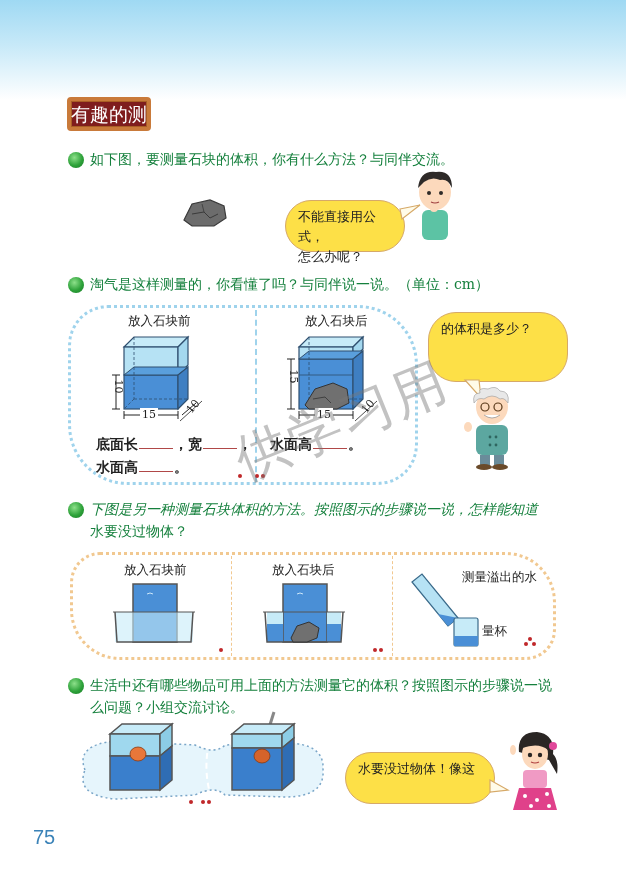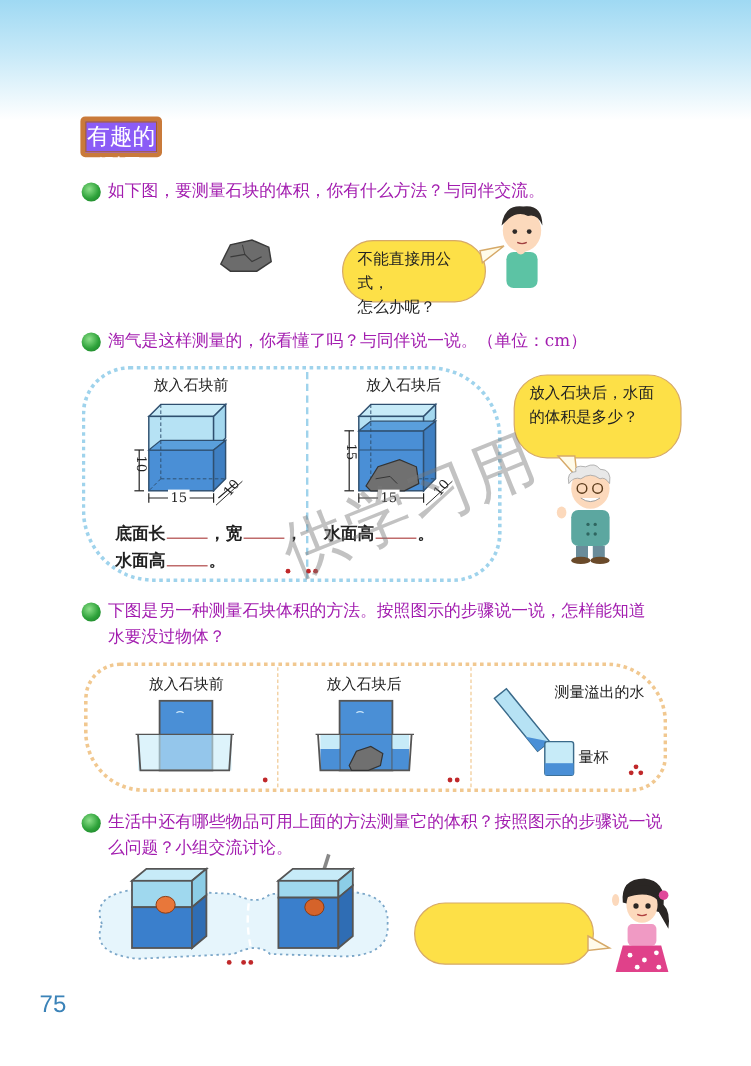--- a/index.html
+++ b/index.html
@@ -2,28 +2,28 @@
 <html><head>
 <meta charset="utf-8">
 <style>
   * { box-sizing: border-box; margin: 0; padding: 0; }
   html, body { width: 626px; height: 888px; background: #ffffff; overflow: hidden; }
   body { position: relative; font-family: "DejaVu Serif", "Liberation Serif", serif; color: #222; }
 
   .sky { position: absolute; left: 0; top: 0; width: 626px; height: 100px;
          background: linear-gradient(to bottom, #9fd9f3 0%, #c7e9f8 45%, #ffffff 100%); }
 
-  .title-badge { position: absolute; left: 67px; top: 97px; width: 68px; height: 34px;
-    background: #8b5cf6; border: 4px solid #c97a3a; border-radius: 4px;
+  .title-badge { position: absolute; left: 67px; top: 97px; width: 84px; height: 34px;
+    background: #7f1d1d; border: 4px solid #c97a3a; border-radius: 4px;
     box-shadow: 0 0 0 1px #a85e25 inset; }
   .title-badge span { display: block; color: #fff; font-family: "DejaVu Sans", sans-serif;
     font-size: 19px; line-height: 26px; text-align: center; letter-spacing: 0px; }
   .bullet { position: absolute; left: 68px; width: 16px; height: 16px; border-radius: 50%;
     background: radial-gradient(circle at 40% 35%, #8de08a 0%, #2ea23a 55%, #177a25 100%); }
-  .q-text { position: absolute; left: 90px; font-size: 14px; line-height: 21px; color: #a21caf; }
+  .q-text { position: absolute; left: 90px; font-size: 14px; line-height: 21px; color: #15803d; }
 
   .bubble { position: absolute; background: #fde047; border: 1.5px solid #d6a968;
     border-radius: 28px; font-size: 13px; line-height: 20px; color: #222; padding: 6px 12px;
     font-family: "DejaVu Sans", sans-serif; }
 
   .panel-blue { position: absolute; left: 68px; top: 305px; width: 350px; height: 180px;
     border: 3px dotted #9fd3ec; border-radius: 40px 60px 40px 60px; }
   .panel-orange { position: absolute; left: 70px; top: 552px; width: 486px; height: 108px;
     border: 3px dotted #f1c890; border-radius: 30px 50px 30px 50px; }
 
@@ -147,21 +147,20 @@
 </div>
 <div class="fill" style="left:270px; top:435px;">
   <span>水面高</span><span class="blank"></span><span>。</span>
 </div>
 
 <div class="reddot" style="left:238px; top:474px;"></div>
 <div class="reddot" style="left:255px; top:474px;"></div>
 <div class="reddot" style="left:261px; top:474px;"></div>
 
 <div class="bubble" style="left:428px; top:312px; width:140px; height:70px;">
-  <div>放入石块后，水面</div>
   <div>的体积是多少？</div>
 </div>
 <svg style="left:465px; top:380px;" width="20" height="20">
   <polygon points="0,0 14,0 16,18" fill="#fffbe9" stroke="#d6a968" stroke-width="1.2"></polygon>
 </svg>
 
 <svg style="left:460px; top:385px;" width="60" height="86">
   <ellipse cx="32" cy="22" rx="16" ry="17" fill="#fcd9bc"></ellipse>
   <path d="M14,18 Q12,8 20,8 Q18,2 28,4 Q36,0 40,6 Q50,6 48,18 Q44,12 40,14 Q32,8 24,14 Q18,12 14,18 Z" fill="#e8e8e8" stroke="#999" stroke-width="0.6"></path>
   <circle cx="25" cy="22" r="4" fill="none" stroke="#5a3a1a" stroke-width="1.2"></circle>
@@ -175,21 +174,21 @@
   <ellipse cx="8" cy="42" rx="4" ry="5" fill="#fcd9bc"></ellipse>
   <rect x="20" y="70" width="10" height="10" fill="#6a8c9a"></rect>
   <rect x="34" y="70" width="10" height="10" fill="#6a8c9a"></rect>
   <ellipse cx="24" cy="82" rx="8" ry="3" fill="#6a4a2a"></ellipse>
   <ellipse cx="40" cy="82" rx="8" ry="3" fill="#6a4a2a"></ellipse>
 </svg>
 
 <div class="watermark">供学习用</div>
 
 <div class="bullet" style="top:502px;"></div>
-<div class="q-text" style="top:499px;">下图是另一种测量石块体积的方法。按照图示的步骤说一说，怎样能知道</div>
+<div class="q-text" style="top:499px;font-style:italic;">下图是另一种测量石块体积的方法。按照图示的步骤说一说，怎样能知道</div>
 <div class="q-text" style="top:521px;">水要没过物体？</div>
 
 <div class="panel-orange"></div>
 <div class="dash-vo" style="left:231px; top:556px; height:100px;"></div>
 <div class="dash-vo" style="left:392px; top:556px; height:100px;"></div>
 
 <div class="label" style="left:124px; top:562px;">放入石块前</div>
 <div class="label" style="left:272px; top:562px;">放入石块后</div>
 <div class="label" style="left:462px; top:569px;">测量溢出的水</div>
 
@@ -254,20 +253,21 @@
   <rect x="2" y="36" width="50" height="42" fill="#3a7fcc" stroke="#555" stroke-width="1.5"></rect>
   <polygon points="52,36 64,26 64,68 52,78" fill="#2f6db4" stroke="#555" stroke-width="1.5"></polygon>
   <ellipse cx="32" cy="44" rx="8" ry="7" fill="#d5632a" stroke="#8a3a10" stroke-width="0.8"></ellipse>
 </svg>
 
 <div class="reddot" style="left:189px; top:800px;"></div>
 <div class="reddot" style="left:201px; top:800px;"></div>
 <div class="reddot" style="left:207px; top:800px;"></div>
 
 <div class="bubble" style="left:345px; top:752px; width:150px; height:52px;">
+  <div>水要没过物体！像这</div>
 </div>
 <svg style="left:490px; top:780px;" width="20" height="16">
   <polygon points="0,0 18,10 0,12" fill="#fffbe9" stroke="#d6a968" stroke-width="1.2"></polygon>
 </svg>
 
 <svg style="left:505px; top:730px;" width="60" height="86">
   <path d="M14,22 Q12,2 32,2 Q50,4 48,24 Q54,30 52,44 L44,30 Z" fill="#2a2624"></path>
   <ellipse cx="30" cy="24" rx="13" ry="15" fill="#fcd9bc"></ellipse>
   <path d="M17,18 Q22,6 34,8 Q44,10 43,20 Q34,12 17,18 Z" fill="#2a2624"></path>
   <circle cx="25" cy="25" r="2.2" fill="#2a2624"></circle>

